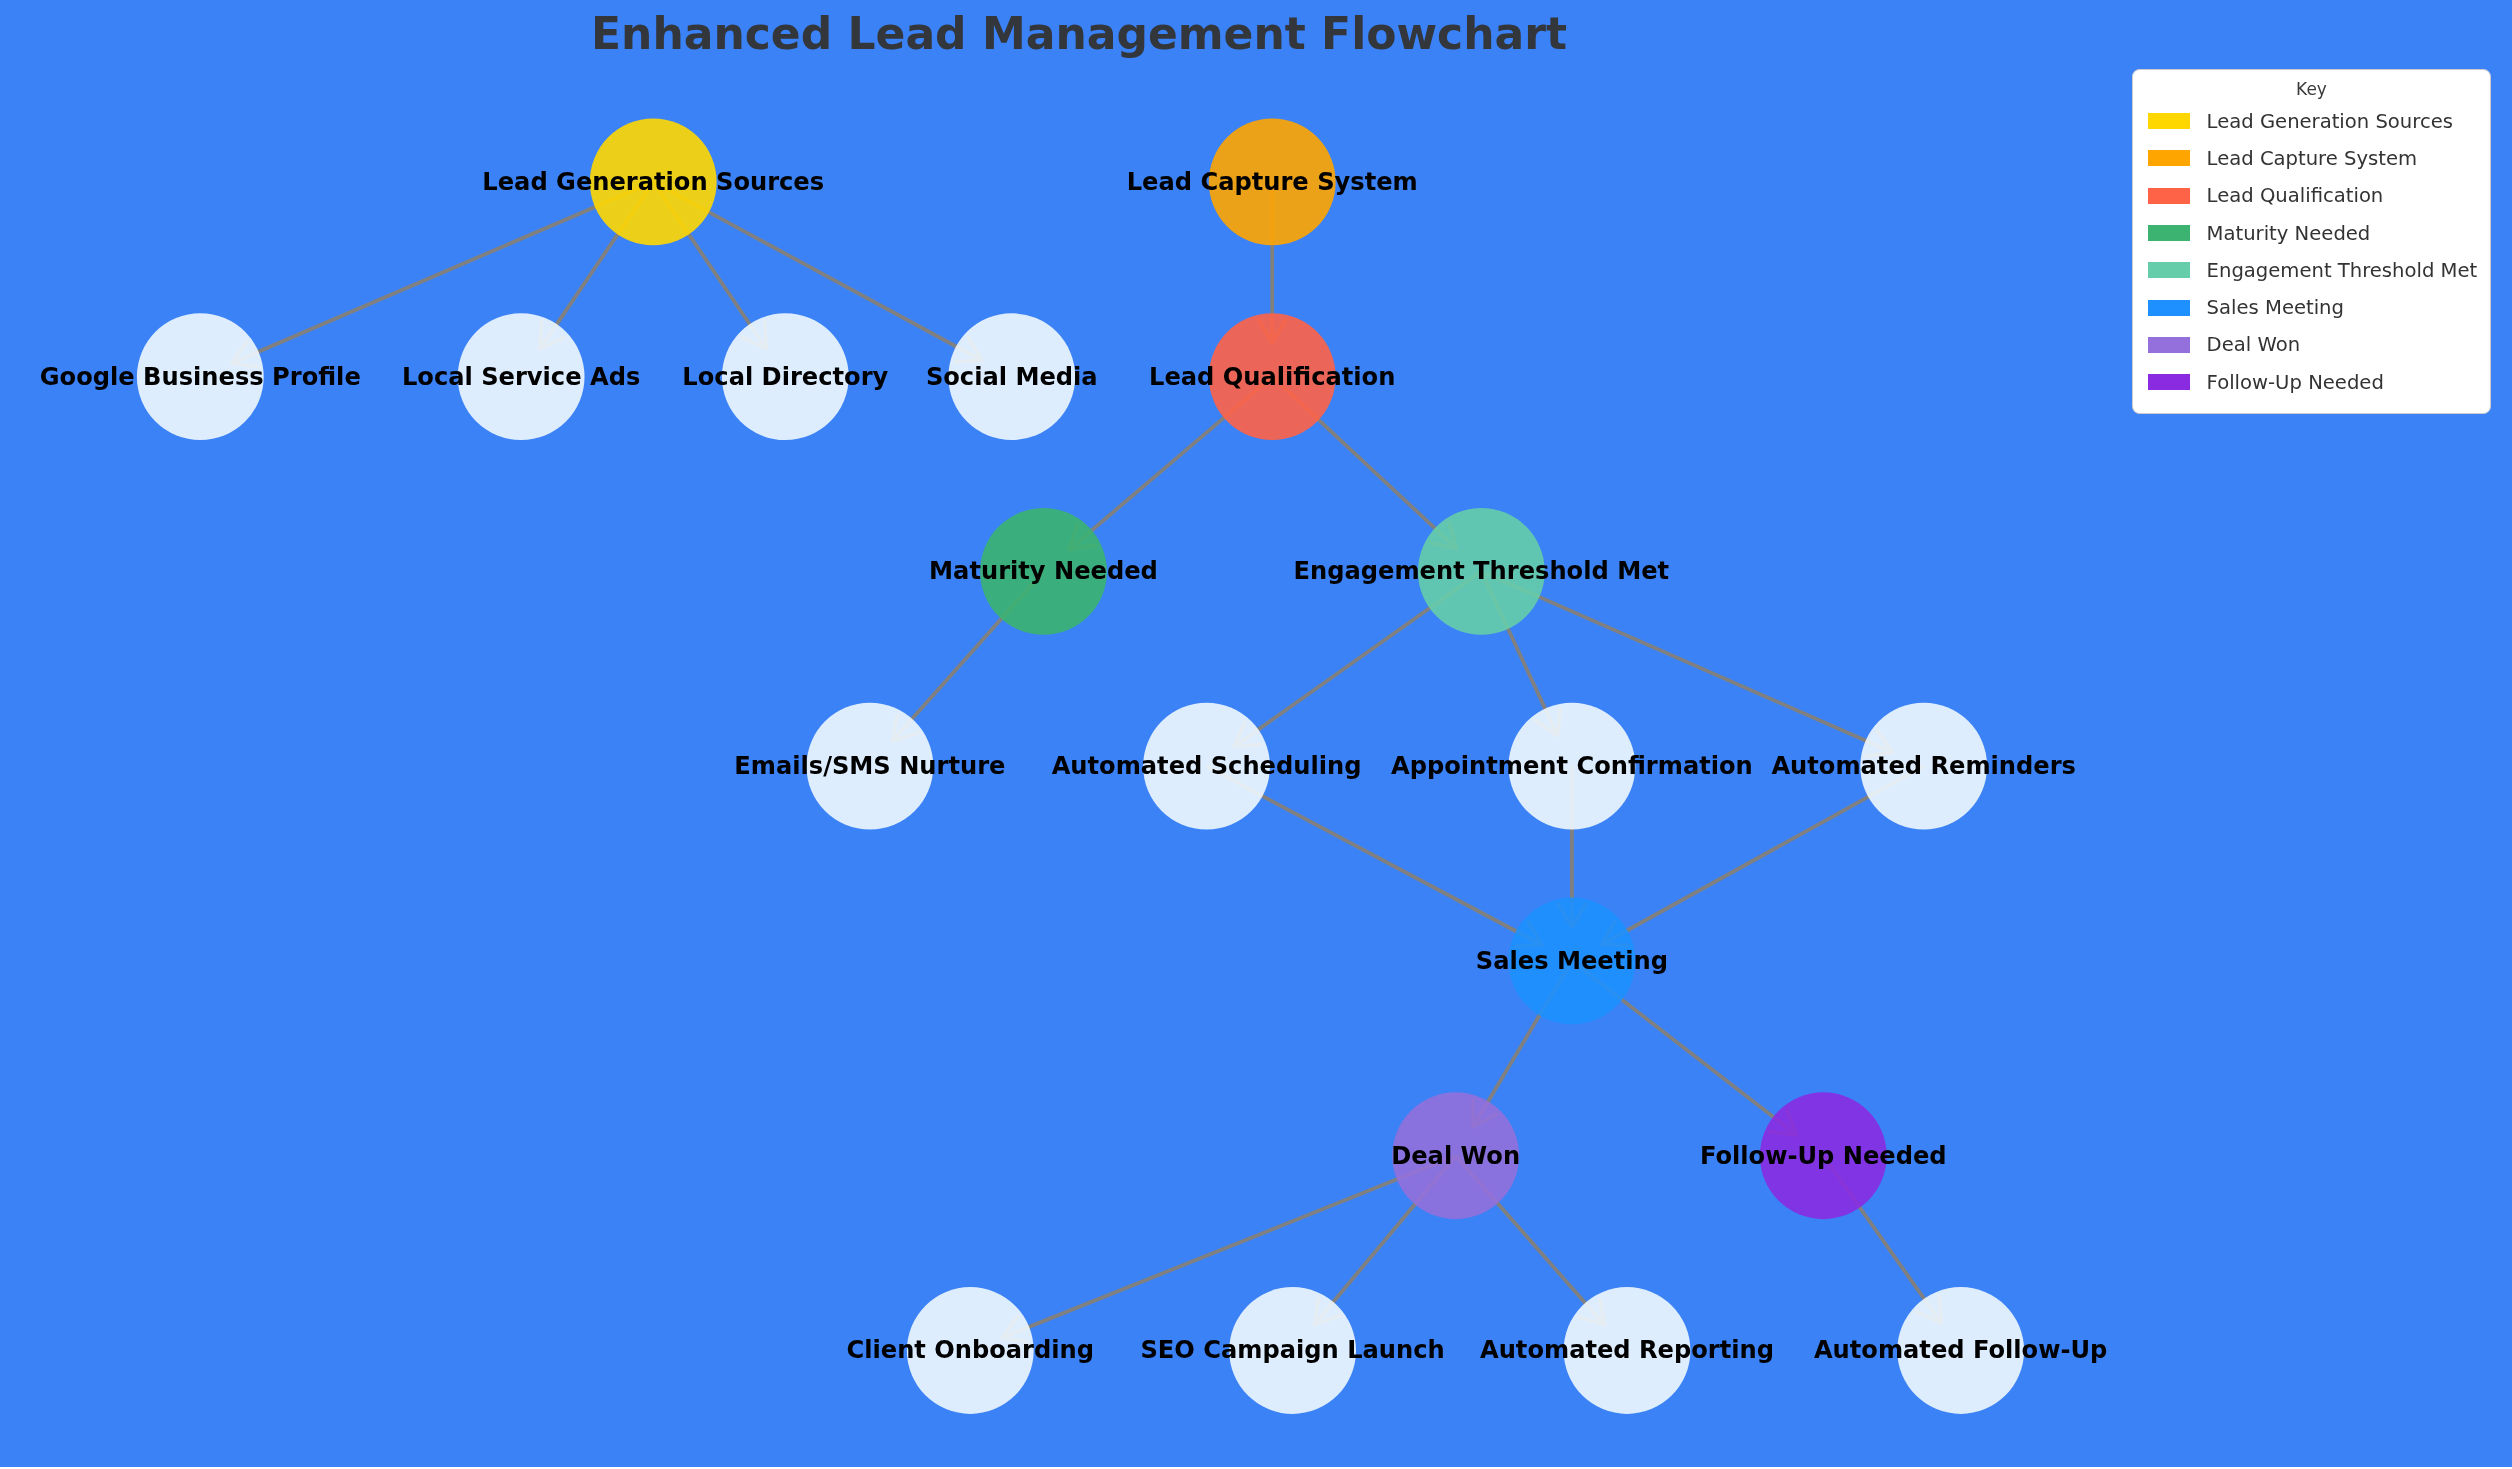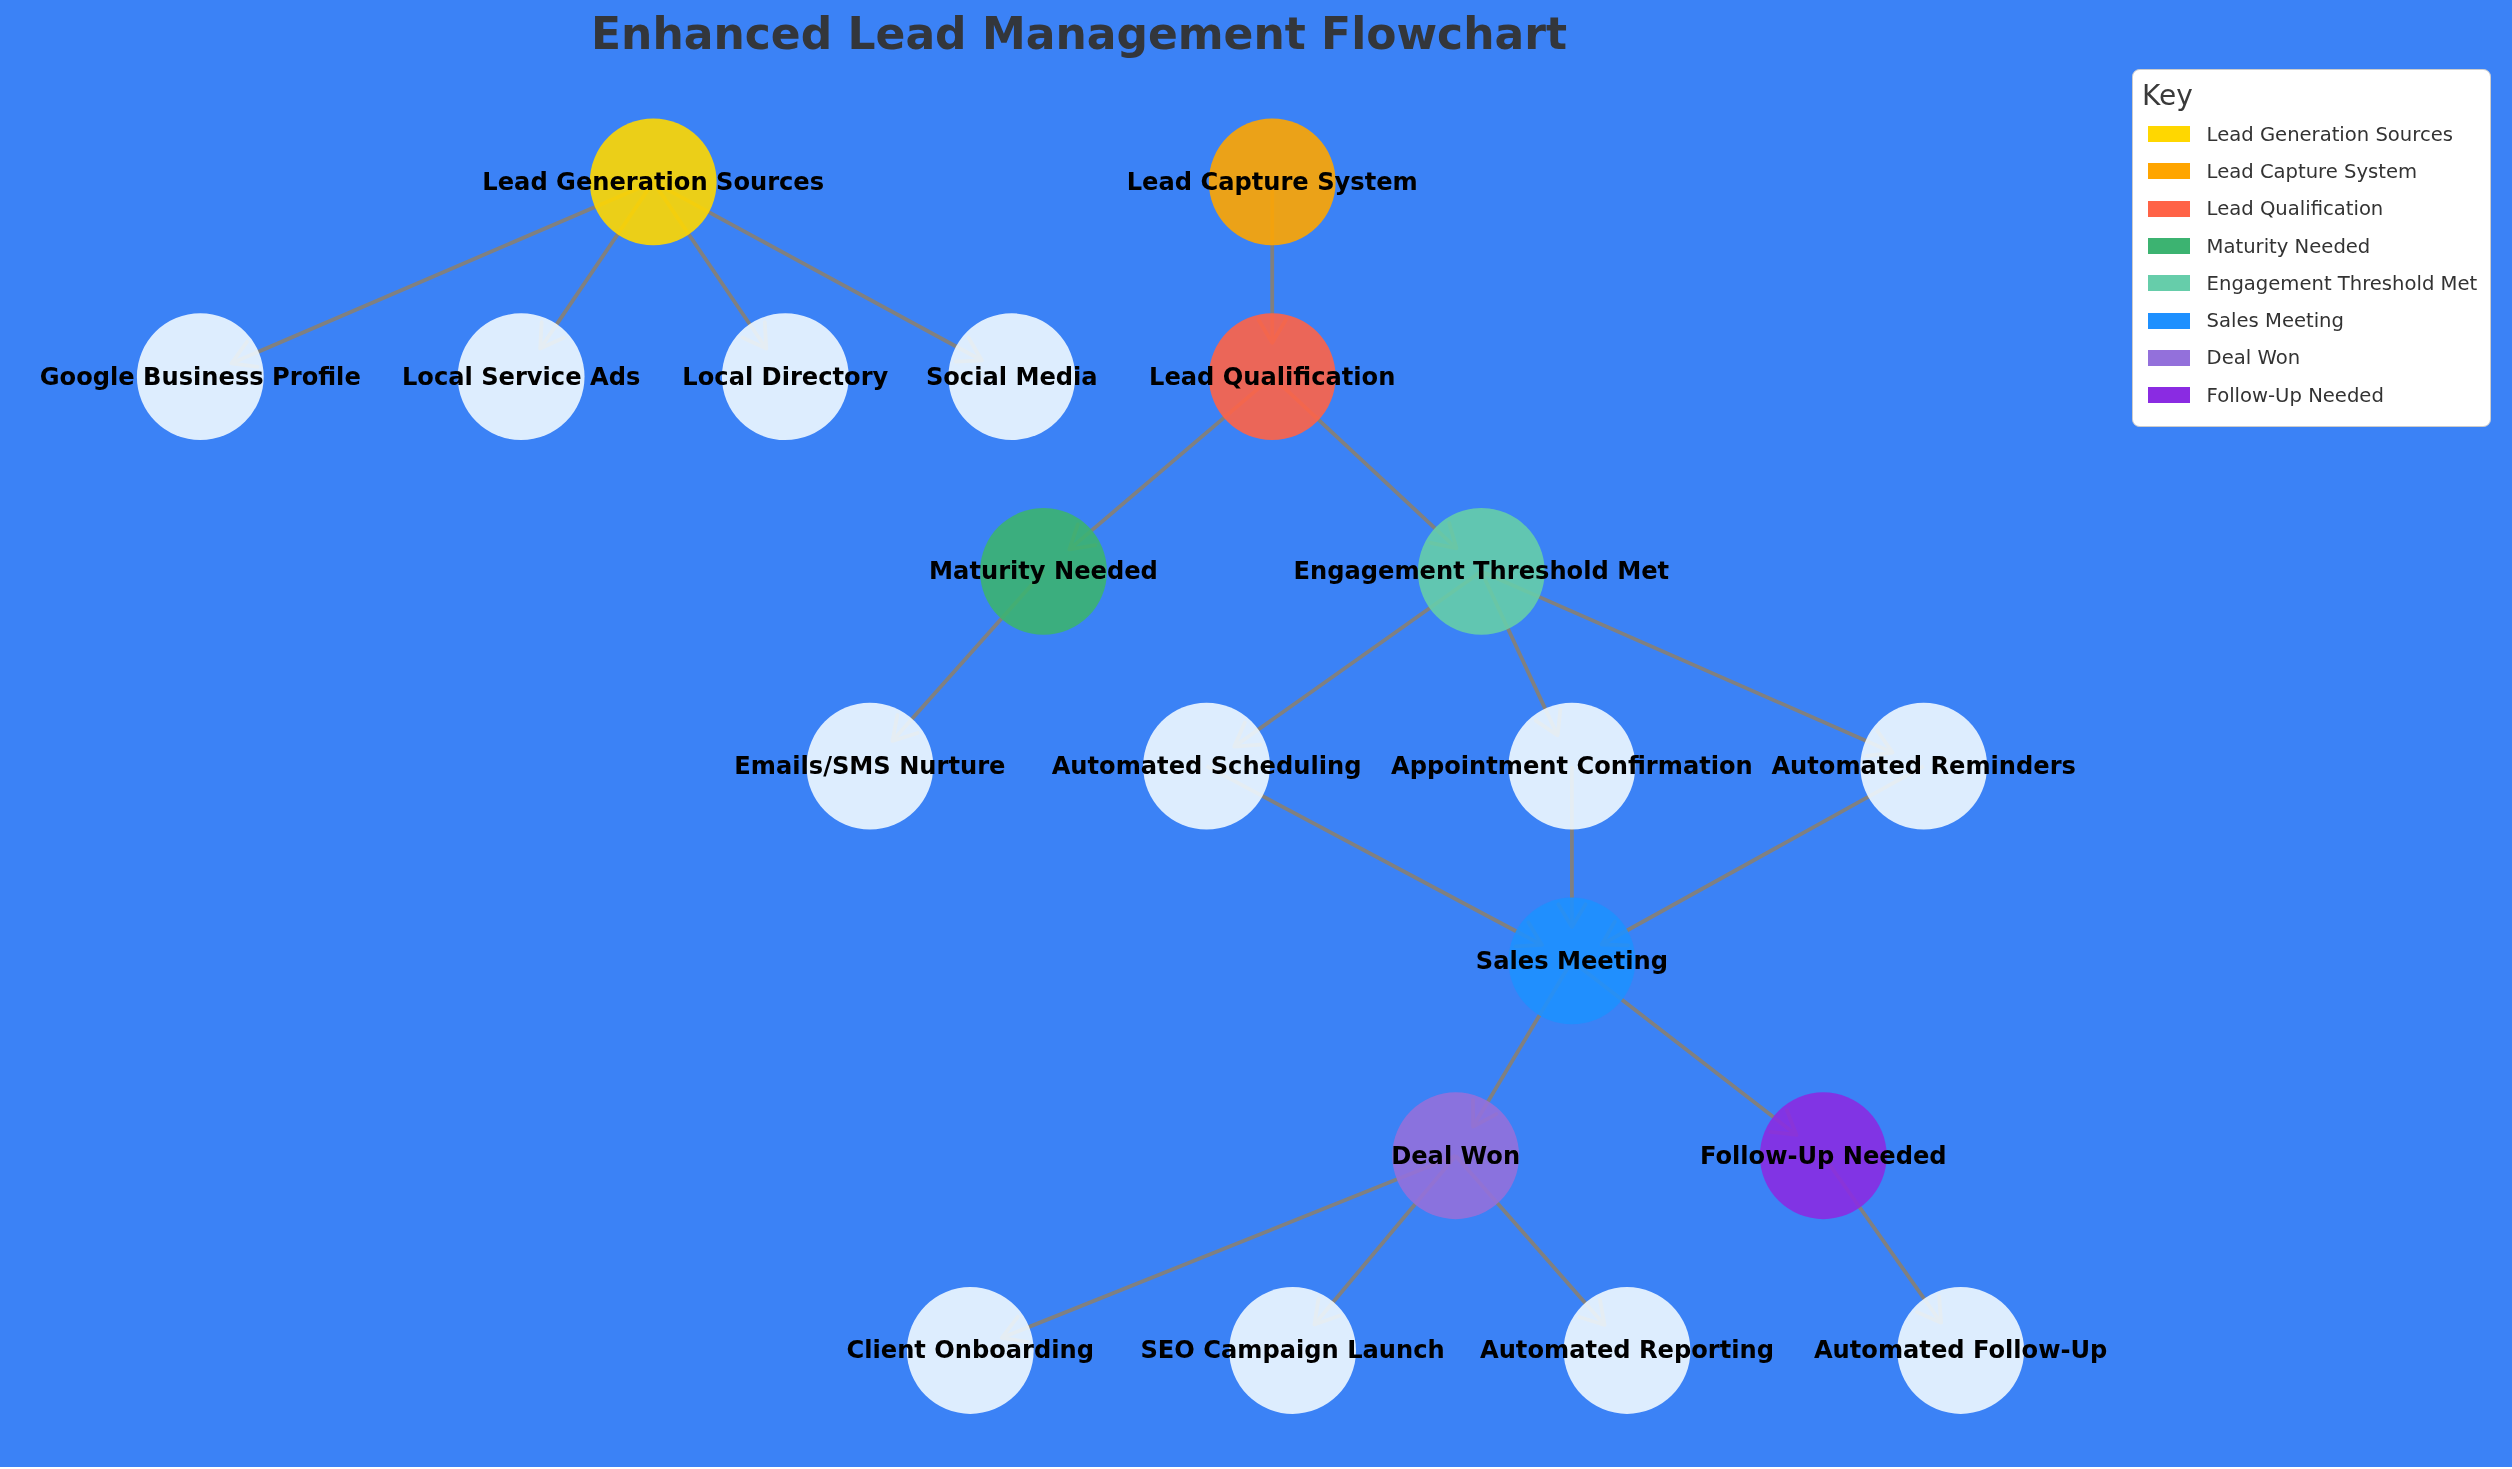--- a/index.html
+++ b/index.html
@@ -28,21 +28,22 @@
   .legend{
     position:absolute;
     left:2132px;top:69px;width:359px;
     box-sizing:border-box;
     background:#ffffff;
     border:1.5px solid #cccccc;
     border-radius:7.6px;
     padding:7.6px 9px 4.5px 9px;
   }
   .legend-title{
-    font-size:28px;color:#3a3a3a;
+    text-align:center;
+    font-size:17px;color:#3a3a3a;
     margin:1.5px 0 10.6px 0;
   }
   .legend-item{
     display:flex;align-items:center;
     margin:0 0 14.3px 0;
   }
   .legend-swatch{
     width:42px;height:16px;flex:none;
     margin-left:6px;margin-right:16.6px;
   }

